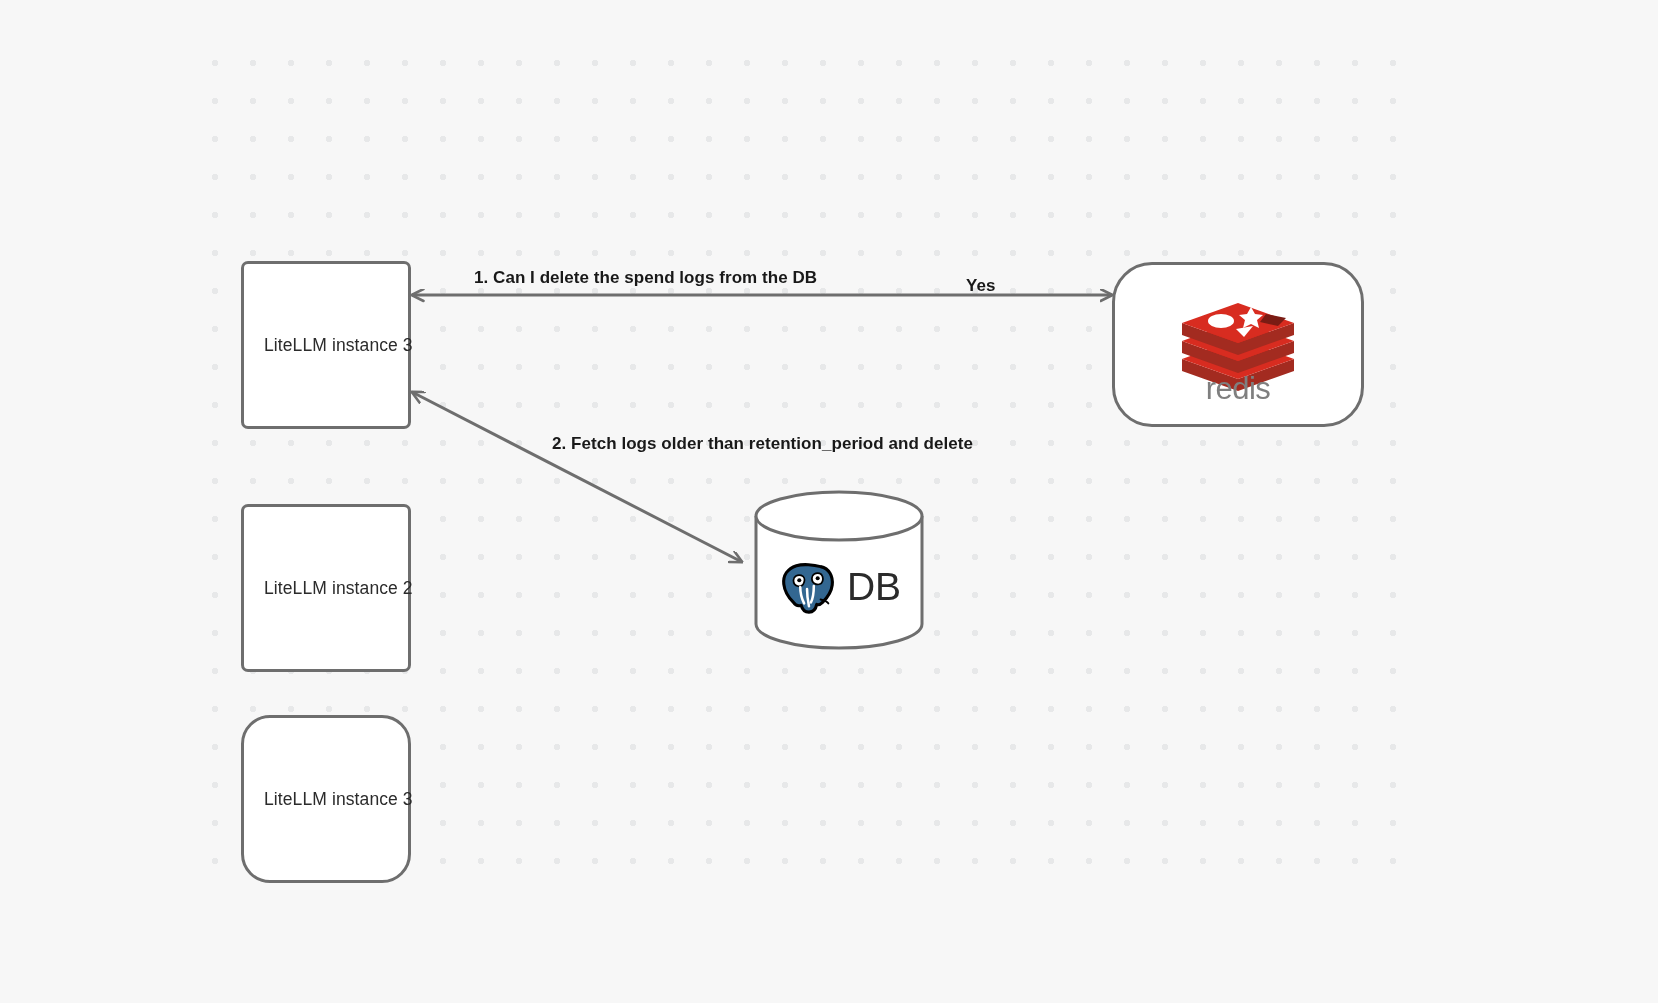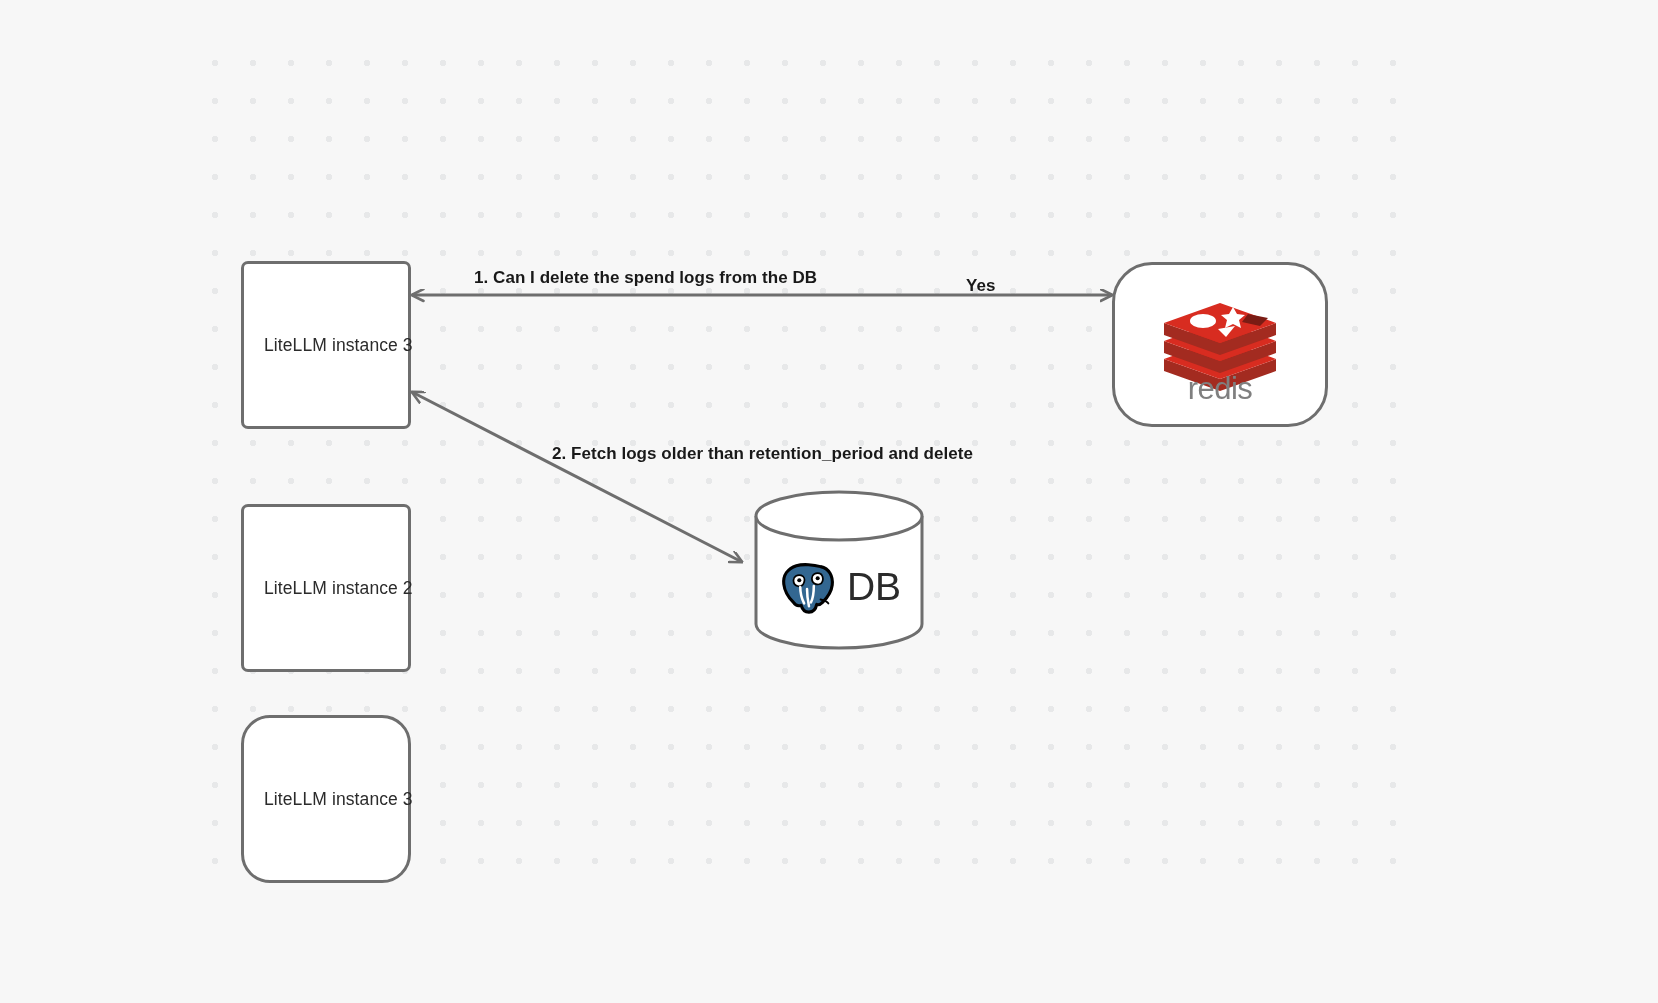--- a/index.html
+++ b/index.html
@@ -54,21 +54,21 @@
     color: #2b2b2b;
     letter-spacing: 0.1px;
     padding-left: 20px;
     white-space: nowrap;
   }
   
   #redis-node {
     position: absolute;
     left: 1112px;
     top: 262px;
-    width: 216px;
+    width: 252px;
     height: 165px;
     background: #ffffff;
     border: 3px solid #6e6e6e;
     border-radius: 40px;
     box-sizing: border-box;
     display: flex;
     align-items: center;
     justify-content: center;
   }
   #redis-logo {
@@ -113,21 +113,21 @@
   .edge-label {
     position: absolute;
     font-size: 17px;
     font-weight: bold;
     color: #191919;
     white-space: nowrap;
     letter-spacing: 0.05px;
   }
   #label-1 { left: 474px; top: 268px; }
   #label-1-yes { left: 966px; top: 276px; text-align: right; }
-  #label-2 { left: 552px; top: 444px; }
+  #label-2 { left: 552px; top: 434px; }
 </style>
 </head>
 <body>
 
 <div id="canvas">
 
   <div id="dot-grid"></div>
 
   <svg id="edges" viewBox="0 0 1658 1003" xmlns="http://www.w3.org/2000/svg">
     <defs>

